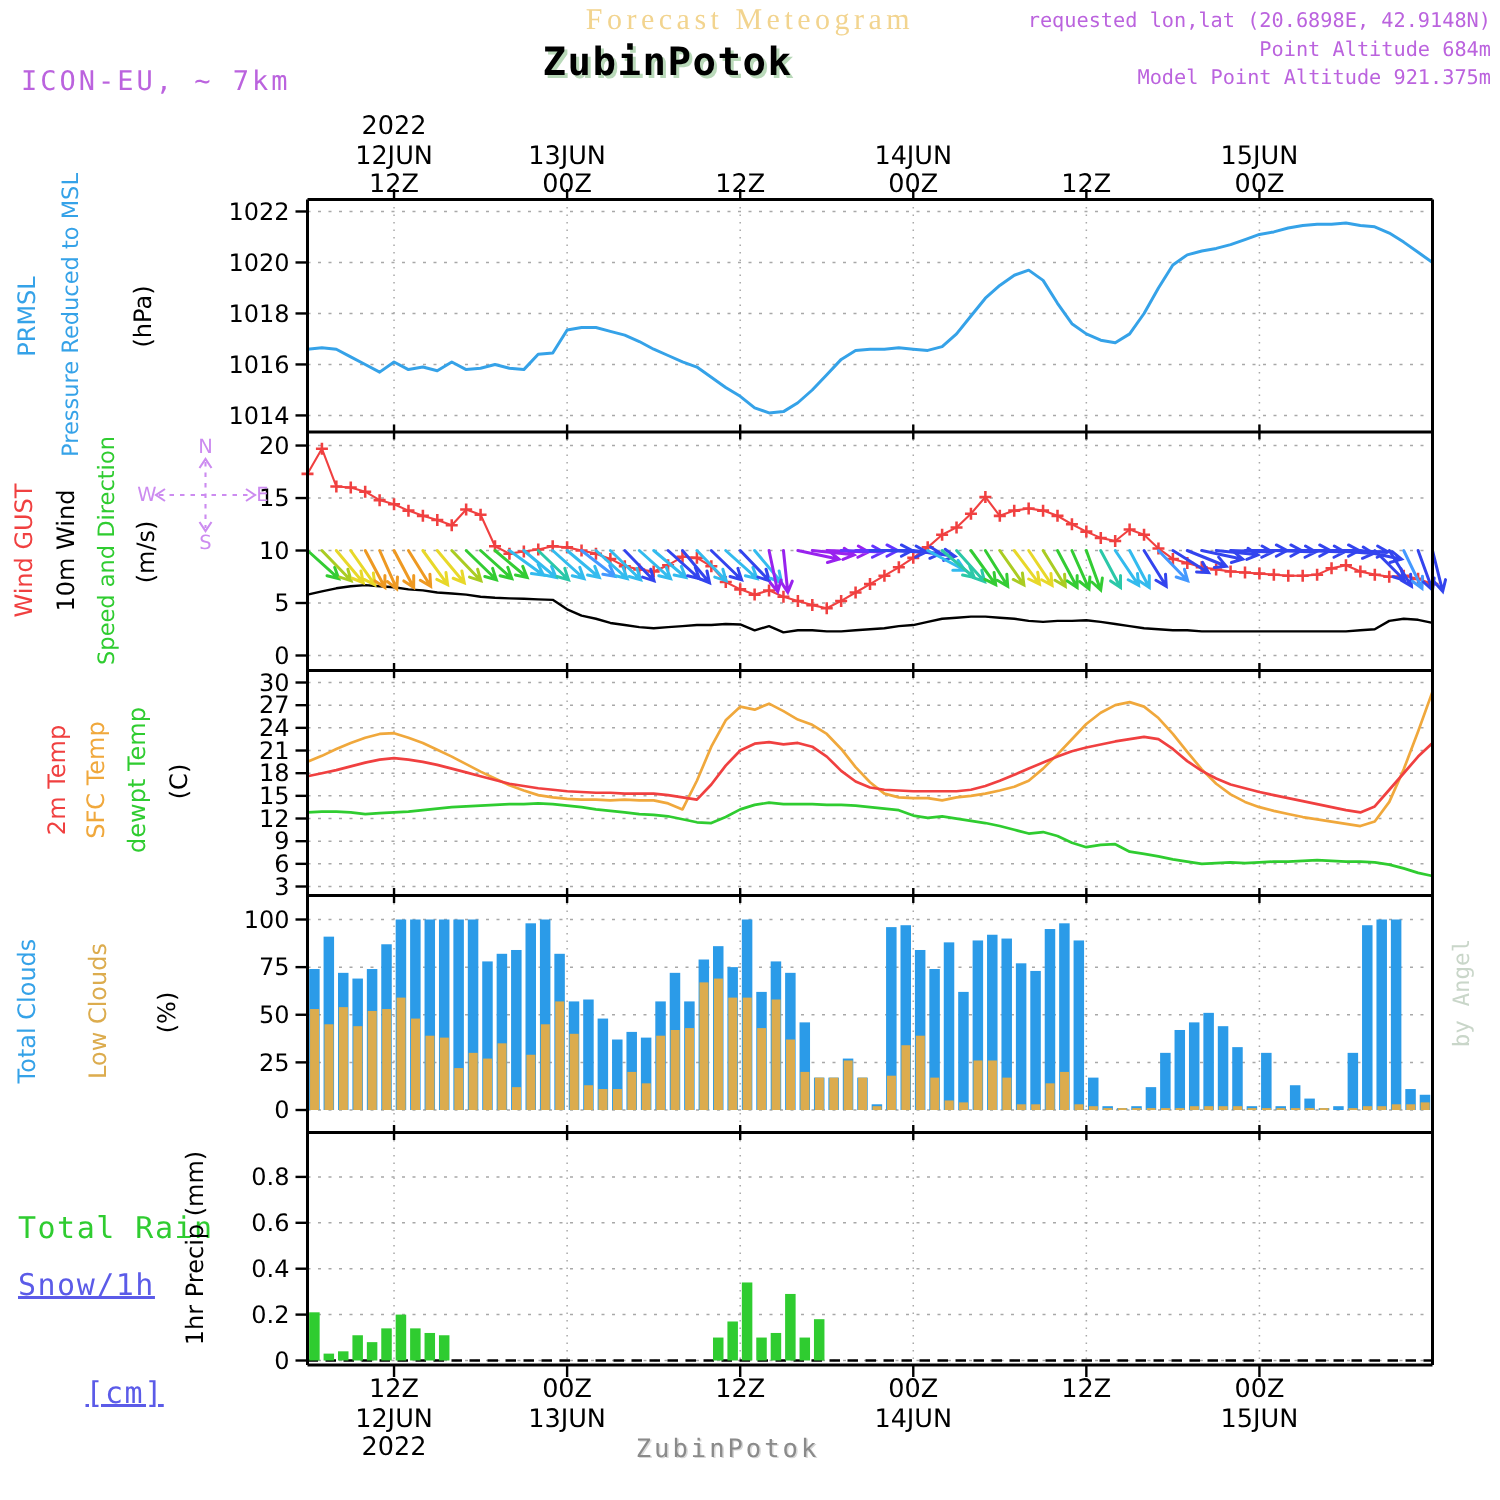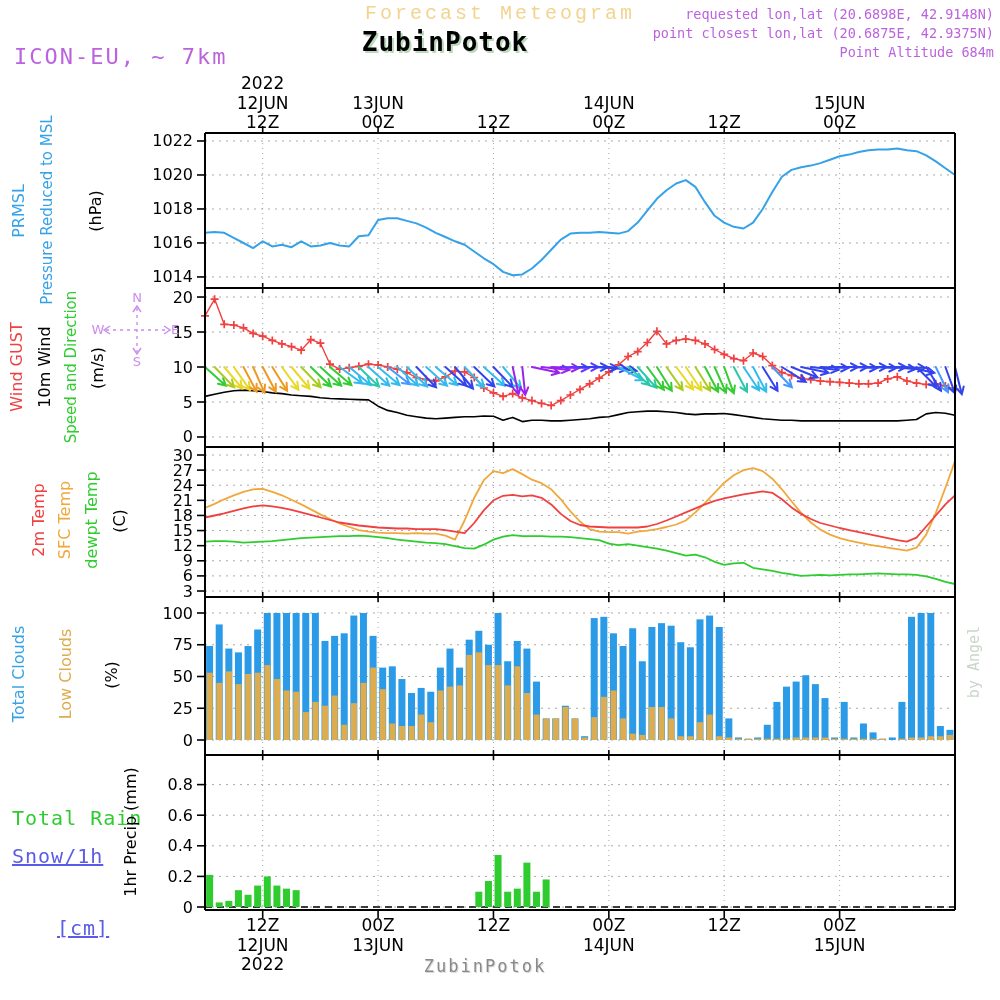--- a/index.html
+++ b/index.html
@@ -1,25 +1,25 @@
 <!DOCTYPE html>
 <html><head>
 <meta charset="utf-8">
 <style>
   html,body{margin:0;padding:0;background:#fff;}
   .page{position:relative;width:1000px;height:1000px;background:#ffffff;overflow:hidden;
         font-family:"DejaVu Sans",sans-serif;}
   #plot{position:absolute;left:0;top:0;}
   .abs{position:absolute;white-space:nowrap;}
   .title{left:500px;top:2px;transform:translateX(-50%);
-         font-family:Liberation Mono, monospace;font-size:20px;letter-spacing:3px;color:#f2d48f;}
+         font-family:Liberation Serif, serif;font-size:20px;letter-spacing:3px;color:#f2d48f;}
   .station{left:445px;top:27px;transform:translateX(-50%);
            font-family:"DejaVu Sans Mono",monospace;font-weight:bold;font-size:26px;color:#000;
            text-shadow:2px 2px 0 #b9d9b9;letter-spacing:1px;}
-  .model{left:14px;top:44px;font-family:"DejaVu Sans Mono",monospace;font-size:22px;
+  .model{left:14px;top:44px;font-family:"DejaVu Sans Mono",monospace;font-size:18px;
          letter-spacing:2px;color:#bb63de;}
   .info{right:6px;top:5px;text-align:right;font-family:"DejaVu Sans Mono",monospace;
         font-size:13.5px;line-height:19px;color:#bb63de;margin-left:48px;}
   .rot{position:absolute;transform:translate(-50%,-50%) rotate(-90deg);white-space:nowrap;
        font-size:16px;}
   .rot.small{font-size:15px;}
   .plabel{font-family:"DejaVu Sans Mono",monospace;font-size:20px;letter-spacing:1px;}
   .c-blue{color:#35a2e8;} .c-red{color:#f04040;} .c-green{color:#2fcc30;}
   .c-orange{color:#f0a83c;} .c-tan{color:#dcac4e;} .c-black{color:#000;}
   .c-snow{color:#5b5be8;text-decoration:underline;}
@@ -587,22 +587,22 @@
         <text x="98" y="334" text-anchor="middle" font-size="13" fill="#cc8bf0" font-family="DejaVu Sans, sans-serif">W</text>
         <text x="175" y="334" text-anchor="middle" font-size="13" fill="#cc8bf0" font-family="DejaVu Sans, sans-serif">E</text>
       </g>
     </svg>
 
   <div class="abs title">Forecast Meteogram</div>
   <div class="abs station">ZubinPotok</div>
   <div class="abs model">ICON-EU, ~ 7km</div>
   <div class="abs info">
     <div>requested lon,lat (20.6898E, 42.9148N)</div>
-    <div>point closest lon,lat (20.6875E, 42.9375N)</div>
     <div>Point Altitude 684m</div>
+    <div>Model Point Altitude 921.375m</div>
   </div>
 
   <div class="rot c-blue" style="left:18px;top:211px">PRMSL</div>
   <div class="rot c-blue small" style="left:47px;top:210px">Pressure Reduced to MSL</div>
   <div class="rot c-black" style="left:95px;top:211px">(hPa)</div>
 
   <div class="rot c-red" style="left:16px;top:367px">Wind GUST</div>
   <div class="rot c-black" style="left:44px;top:367px">10m Wind</div>
   <div class="rot c-green small" style="left:71px;top:367px">Speed and Direction</div>
   <div class="rot c-black" style="left:97px;top:368px">(m/s)</div>

